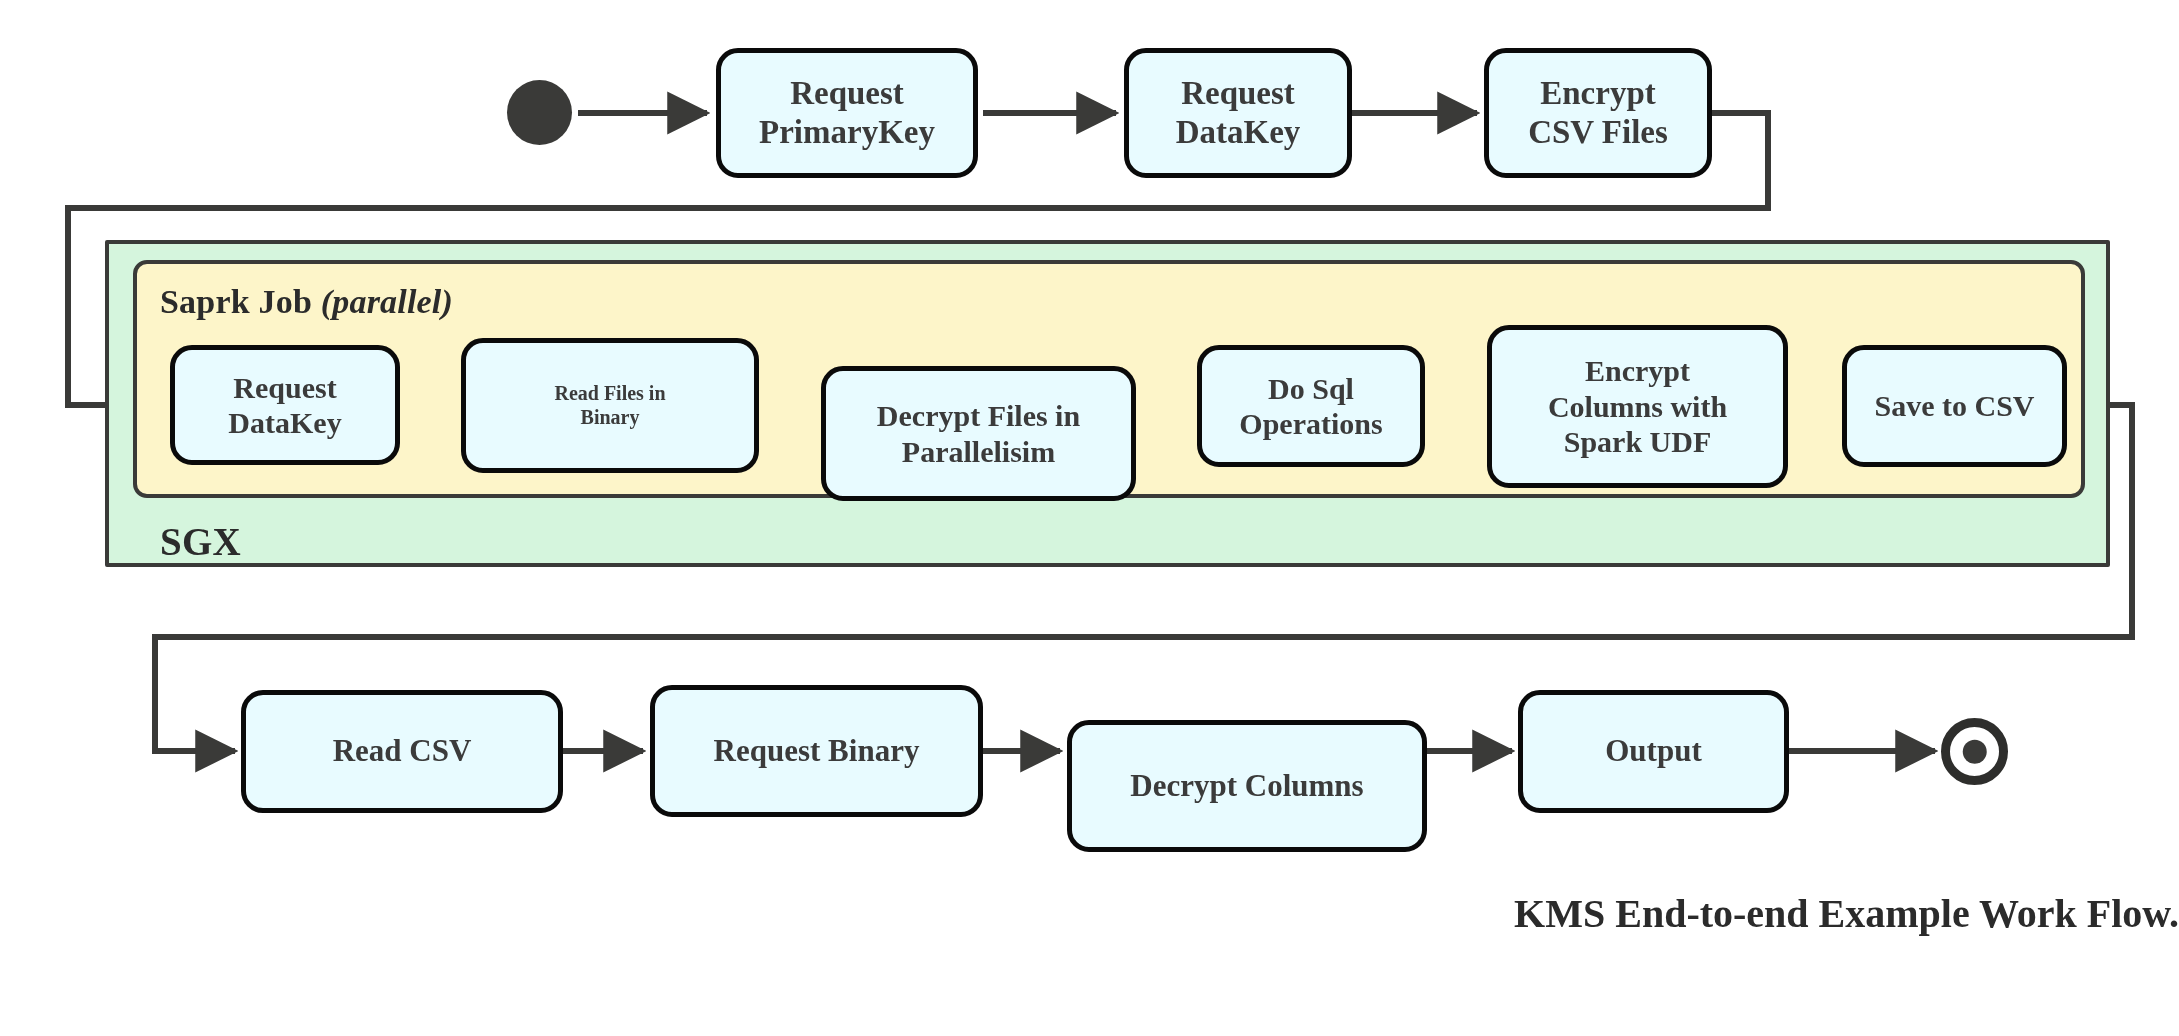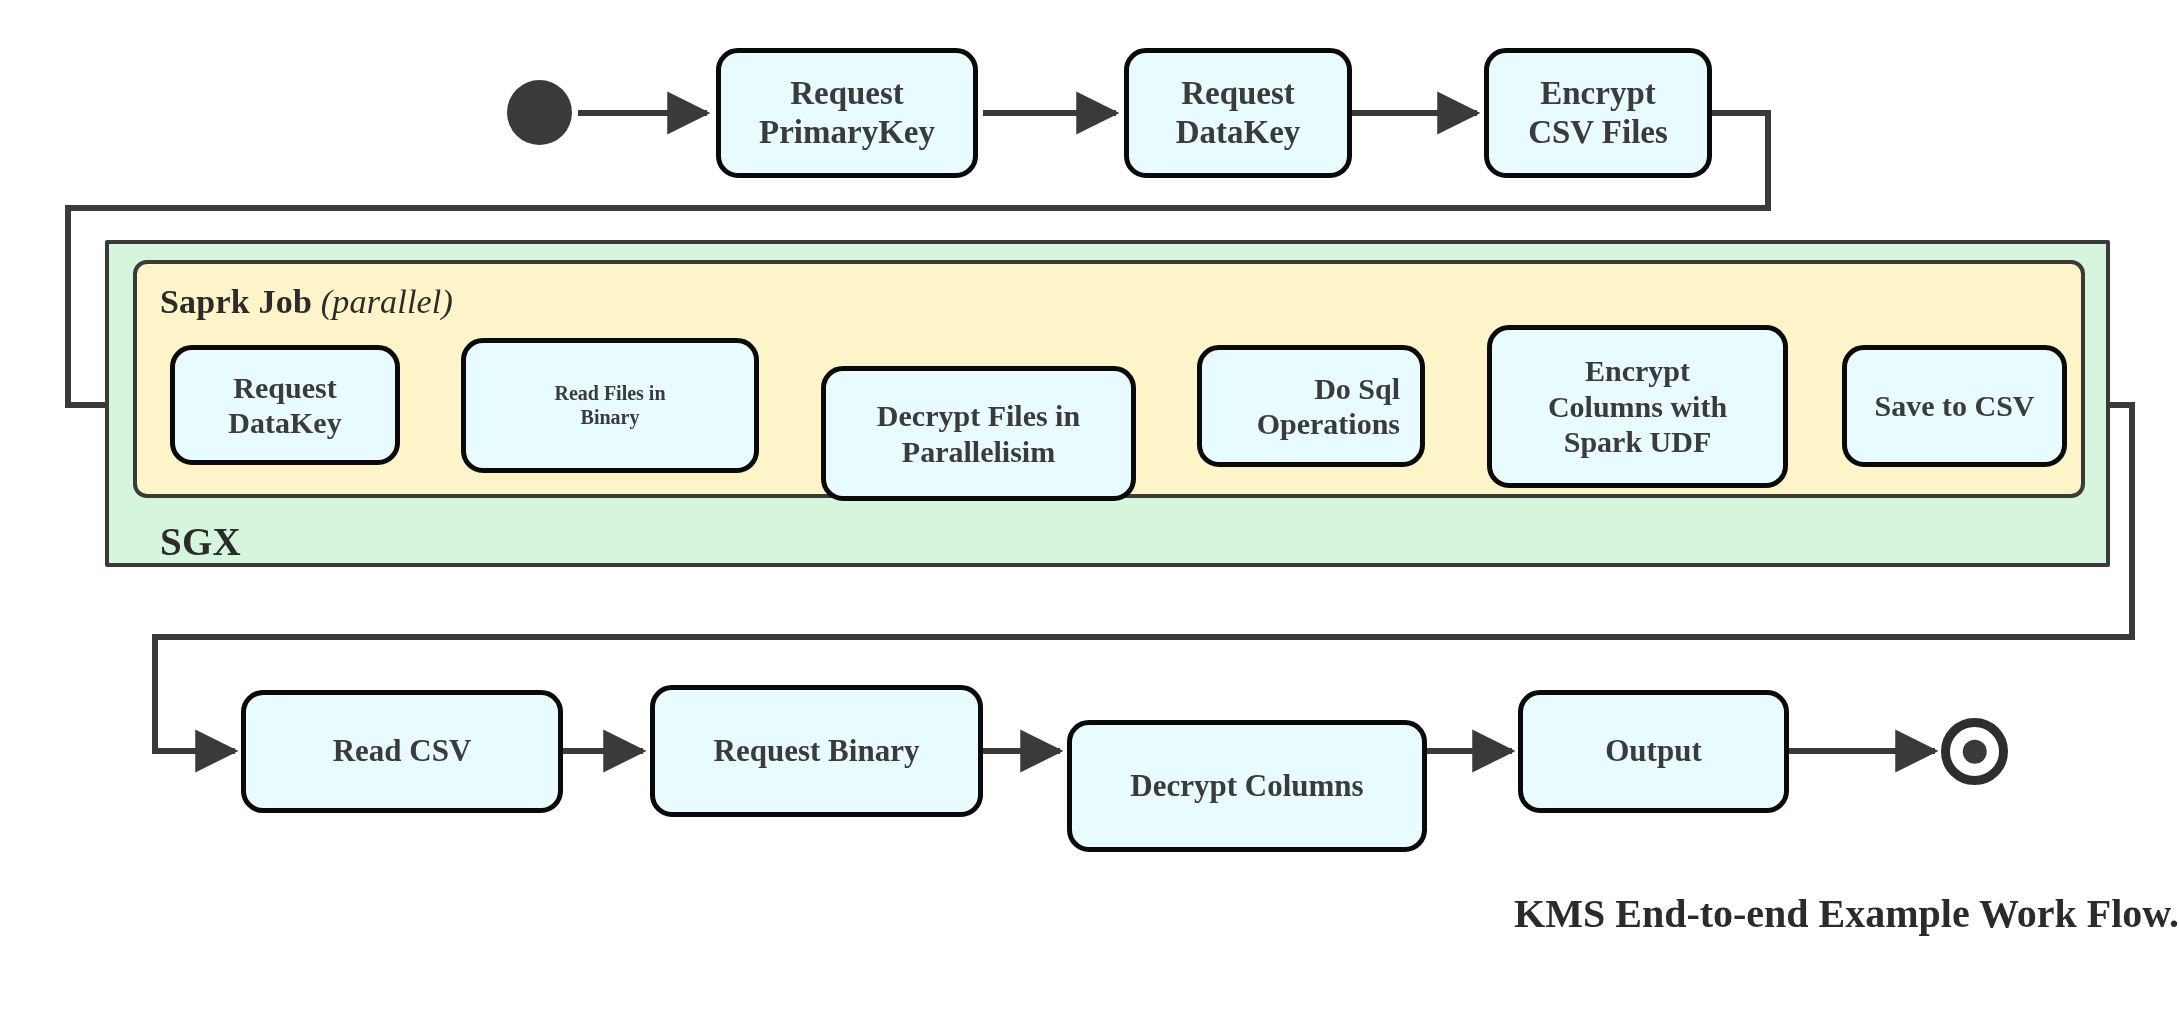--- a/index.html
+++ b/index.html
@@ -39,21 +39,21 @@
     border-radius: 14px;
   }
   .group-label {
     position: absolute;
     font-weight: bold;
     color: #2b2b2b;
     white-space: nowrap;
     letter-spacing: 0.2px;
   }
   .group-label .suffix {
-    font-weight: normal;
+    font-weight: bold;
     font-style: italic;
   }
   .node {
     position: absolute;
     box-sizing: border-box;
     background: #e8fbff;
     border: 5px solid #0a0a0a;
     border-radius: 22px;
     display: flex;
     align-items: center;
@@ -181,21 +181,21 @@
     </span>
   </div>
 
   <div class="node" style="left:821px; top:338px; width:315px; height:135px; font-size:30px;margin-top:28px;">
     <span>
       <span>Decrypt Files in</span>
       <span>Parallelisim</span>
     </span>
   </div>
 
-  <div class="node" style="left:1197px; top:345px; width:228px; height:122px; font-size:30px;text-align:right;">
+  <div class="node" style="left:1197px; top:345px; width:228px; height:122px; font-size:30px;">
     <span>
       <span>Do Sql</span>
       <span>Operations</span>
     </span>
   </div>
 
   <div class="node" style="left:1487px; top:325px; width:301px; height:163px; font-size:30px;">
     <span>
       <span>Encrypt</span>
       <span>Columns with</span>

